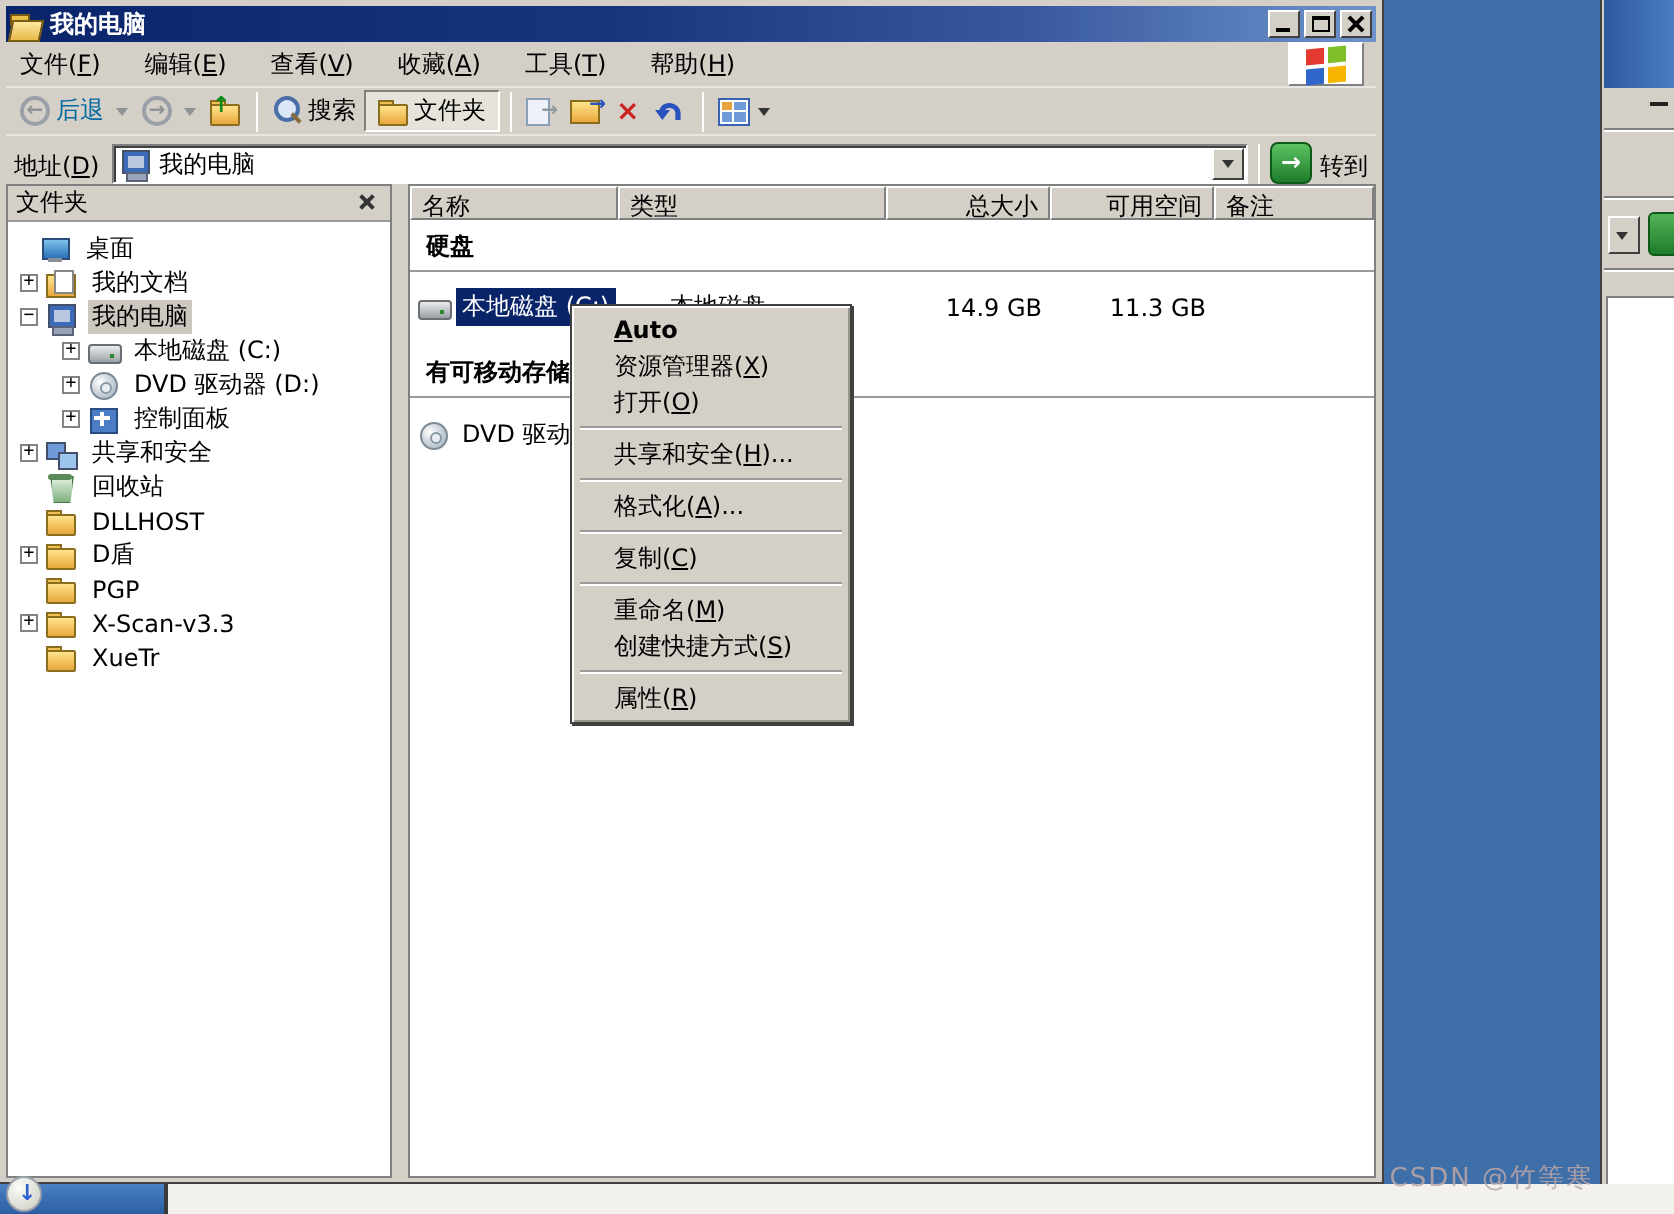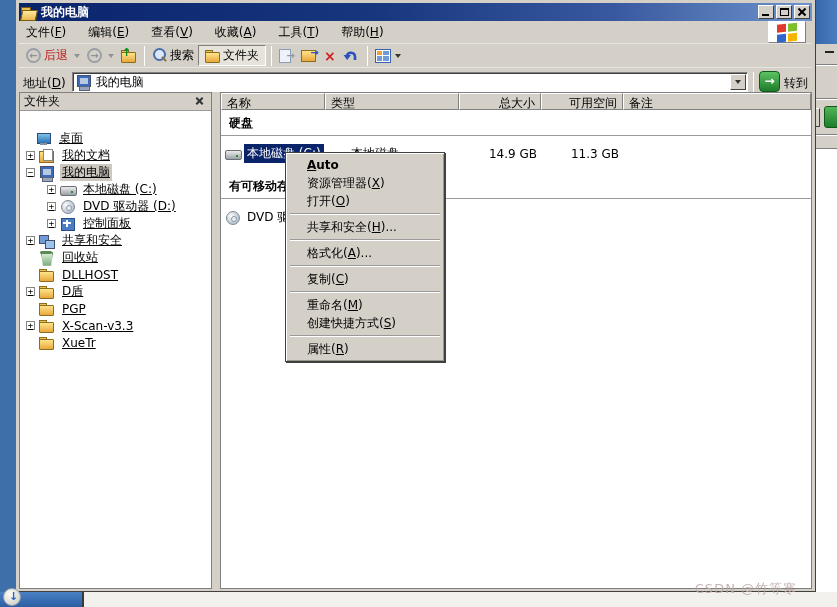--- a/index.html
+++ b/index.html
@@ -12,21 +12,21 @@
   .bgs-blue { position:absolute; left:1px; top:0; width:36px; height:44px; background:linear-gradient(90deg,#2d5a9e,#4a7ec0); }
   .bgs-min { position:absolute; right:3px; top:51px; width:9px; height:2px; background:#222; }
   .bgs-line1 { position:absolute; left:1px; top:64px; width:36px; height:1px; background:#808080; box-shadow:0 1px 0 #fff; }
   .bgs-line2 { position:absolute; left:1px; top:98px; width:36px; height:1px; background:#808080; box-shadow:0 1px 0 #fff; }
   .bgs-drop { position:absolute; left:3px; top:108px; width:16px; height:19px; background:#d4d0c8; border:1px solid; border-color:#fff #404040 #404040 #fff; display:flex; align-items:center; justify-content:center; }
   .bgs-go { position:absolute; left:23px; top:106px; width:14px; height:22px; background:linear-gradient(#53b55a,#1e7c2a); border:1px solid #0d5a18; border-radius:3px 0 0 3px; }
   .bgs-line3 { position:absolute; left:1px; top:134px; width:36px; height:1px; background:#808080; box-shadow:0 1px 0 #fff; }
   .bgs-white { position:absolute; left:2px; top:148px; width:35px; height:444px; background:#fff; border-left:1px solid #808080; border-top:1px solid #808080; }
 
   
-  .main-window { position:absolute; left:16px; top:0; width:800px; height:592px; background:#d4d0c8; border-right:1px solid #404040; border-bottom:1px solid #404040; padding:3px; }
+  .main-window { position:absolute; left:0; top:0; width:692px; height:592px; background:#d4d0c8; border-right:1px solid #404040; border-bottom:1px solid #404040; padding:3px; }
   .titlebar { height:18px; background:linear-gradient(90deg,#0a246a 0%,#17367e 45%,#38599f 75%,#6e93cc 100%); display:flex; align-items:center; padding:0 2px; }
   .title-text { color:#fff; font-weight:bold; font-size:12px; margin-left:4px; flex:1; white-space:nowrap; }
   .winbtn { width:16px; height:14px; background:#d4d0c8; border:1px solid; border-color:#fff #404040 #404040 #fff; margin-left:2px; position:relative; }
   .gl-min { position:absolute; left:3px; bottom:2px; width:7px; height:2px; background:#000; }
   .gl-max { position:absolute; left:3px; top:2px; width:9px; height:8px; border:1px solid #000; border-top-width:2px; }
   .gl-close { position:absolute; left:2px; top:5px; width:10px; height:2px; background:#000; transform:rotate(45deg); }
   .gl-close2 { position:absolute; left:2px; top:5px; width:10px; height:2px; background:#000; transform:rotate(-45deg); }
 
   
   .ic-openfolder { width:16px; height:13px; position:relative; }
@@ -36,21 +36,21 @@
   
   .menubar { height:23px; display:flex; align-items:center; position:relative; border-bottom:1px solid #e8e6e0; }
   .menu-item { padding:2px 7px; margin-right:8px; white-space:nowrap; cursor:default; }
   .hotkey { text-decoration:underline; }
   .flag-panel { position:absolute; right:6px; top:0px; width:38px; height:22px; background:#fff; border:1px solid; border-color:#fff #808080 #808080 #fff; display:flex; align-items:center; justify-content:center; }
 
   
   .toolbar { height:24px; display:flex; align-items:center; padding-left:4px; border-bottom:1px solid #e8e6e0; }
   .tb-btn { display:flex; align-items:center; padding:1px 3px; margin-right:1px; white-space:nowrap; }
   .tb-label { margin-left:3px; }
-  .disabled-text { color:#b91c1c; }
+  .disabled-text { color:#0369a1; }
   .nav-circle { width:15px; height:15px; border-radius:50%; border:2px solid #9aa0a8; color:#8f9396; font-size:10px; line-height:11px; text-align:center; font-weight:bold; }
   .nav-circle:before { content:"\2190"; }
   .nav-circle.fwd:before { content:"\2192"; }
   .caret { width:0; height:0; border-left:3px solid transparent; border-right:3px solid transparent; border-top:4px solid #8f9396; margin:0 4px 0 2px; }
   .caret.dark { border-top-color:#333; }
   .tb-sep { width:1px; height:20px; background:#9a968e; border-right:1px solid #fff; margin:0 4px; }
   .ic-folder-s { width:15px; height:12px; position:relative; }
   .ic-folder-s:before { content:""; position:absolute; left:0; top:0; width:6px; height:3px; background:#f0c050; border:1px solid #8a6d1f; border-bottom:none; }
   .ic-folder-s:after { content:""; position:absolute; left:0; top:2px; width:13px; height:9px; background:linear-gradient(#ffe38a,#e8a83d); border:1px solid #8a6d1f; border-radius:1px; }
   .ic-up-arrow { position:absolute; left:4px; top:-3px; color:#0d8a1e; font-weight:bold; font-size:11px; z-index:2; }
@@ -84,21 +84,21 @@
 
   
   .content { display:flex; height:497px; }
   .tree-panel { width:193px; background:#fff; border:1px solid #808080; display:flex; flex-direction:column; }
   .tree-header { height:18px; background:#d4d0c8; border-bottom:1px solid #999; display:flex; align-items:center; padding:0 4px; }
   .tree-header-label { flex:1; }
   .tree-close { width:14px; height:13px; position:relative; }
   .tree-close:before, .tree-close:after { content:""; position:absolute; left:2px; top:5px; width:9px; height:2px; background:#333; }
   .tree-close:before { transform:rotate(45deg); }
   .tree-close:after { transform:rotate(-45deg); }
-  .tree-list { flex:1; padding-top:19px; overflow:hidden;text-decoration:underline; }
+  .tree-list { flex:1; padding-top:5px; overflow:hidden; }
   .tree-item { height:17px; display:flex; align-items:center; white-space:nowrap; }
   .lvl0 { padding-left:3px; }
   .lvl1 { padding-left:6px; }
   .lvl2 { padding-left:27px; }
   .expander { width:9px; height:9px; border:1px solid #848484; background:#fff; font-size:9px; line-height:7px; text-align:center; margin-right:4px; flex:none; font-family:"DejaVu Sans Mono",monospace; }
   .expander:empty { border-color:transparent; background:transparent; }
   .tree-label { margin-left:5px; padding:0 2px; }
   .tree-label.sel { background:#ccc8c0; }
 
   
@@ -137,21 +137,21 @@
   .cell { white-space:nowrap; overflow:hidden; }
   .name-cell { width:104px; display:flex; align-items:center; padding-left:4px; }
   .type-cell { width:134px; padding-left:26px; }
   .total-cell { width:82px; text-align:right; padding-right:4px; }
   .free-cell { width:82px; text-align:right; padding-right:4px; }
   .comment-cell { flex:1; }
   .row-label { margin-left:3px; padding:1px 3px; }
   .row-label.sel { background:#0a246a; color:#fff; }
 
   
-  .ctx-menu { position:absolute; left:285px; top:152px; width:160px; background:#d4d0c8; border:1px solid #404040; box-shadow:inset 1px 1px 0 #fff, inset -1px -1px 0 #9a968e, 1px 1px 0 #404040; padding:3px 2px; z-index:40; }
+  .ctx-menu { position:absolute; left:285px; top:152px; width:141px; background:#d4d0c8; border:1px solid #404040; box-shadow:inset 1px 1px 0 #fff, inset -1px -1px 0 #9a968e, 1px 1px 0 #404040; padding:3px 2px; z-index:40; }
   .cm-item { height:18px; line-height:18px; padding-left:19px; white-space:nowrap; }
   .cm-item.bold { font-weight:bold; }
   .cm-sep { height:0; border-top:1px solid #9a9a9a; border-bottom:1px solid #fff; margin:3px 2px; }
 
   
   .taskbar { position:absolute; left:0; top:592px; width:837px; height:15px; background:#f2f1ee; }
   .task-blue { position:absolute; left:0; top:0; width:84px; height:15px; background:linear-gradient(#4a80c4,#2c5ea2); border-right:2px solid #3a3a3a; }
   .start-orb { position:absolute; left:3px; top:-4px; width:18px; height:18px; border-radius:50%; background:radial-gradient(circle at 35% 30%,#fcfcf8,#c8cac0); border:1px solid #98a0a8; z-index:50; }
   .start-orb:after { content:"\2193"; position:absolute; left:5px; top:1px; color:#2a5fd0; font-weight:bold; font-size:11px; }
 

